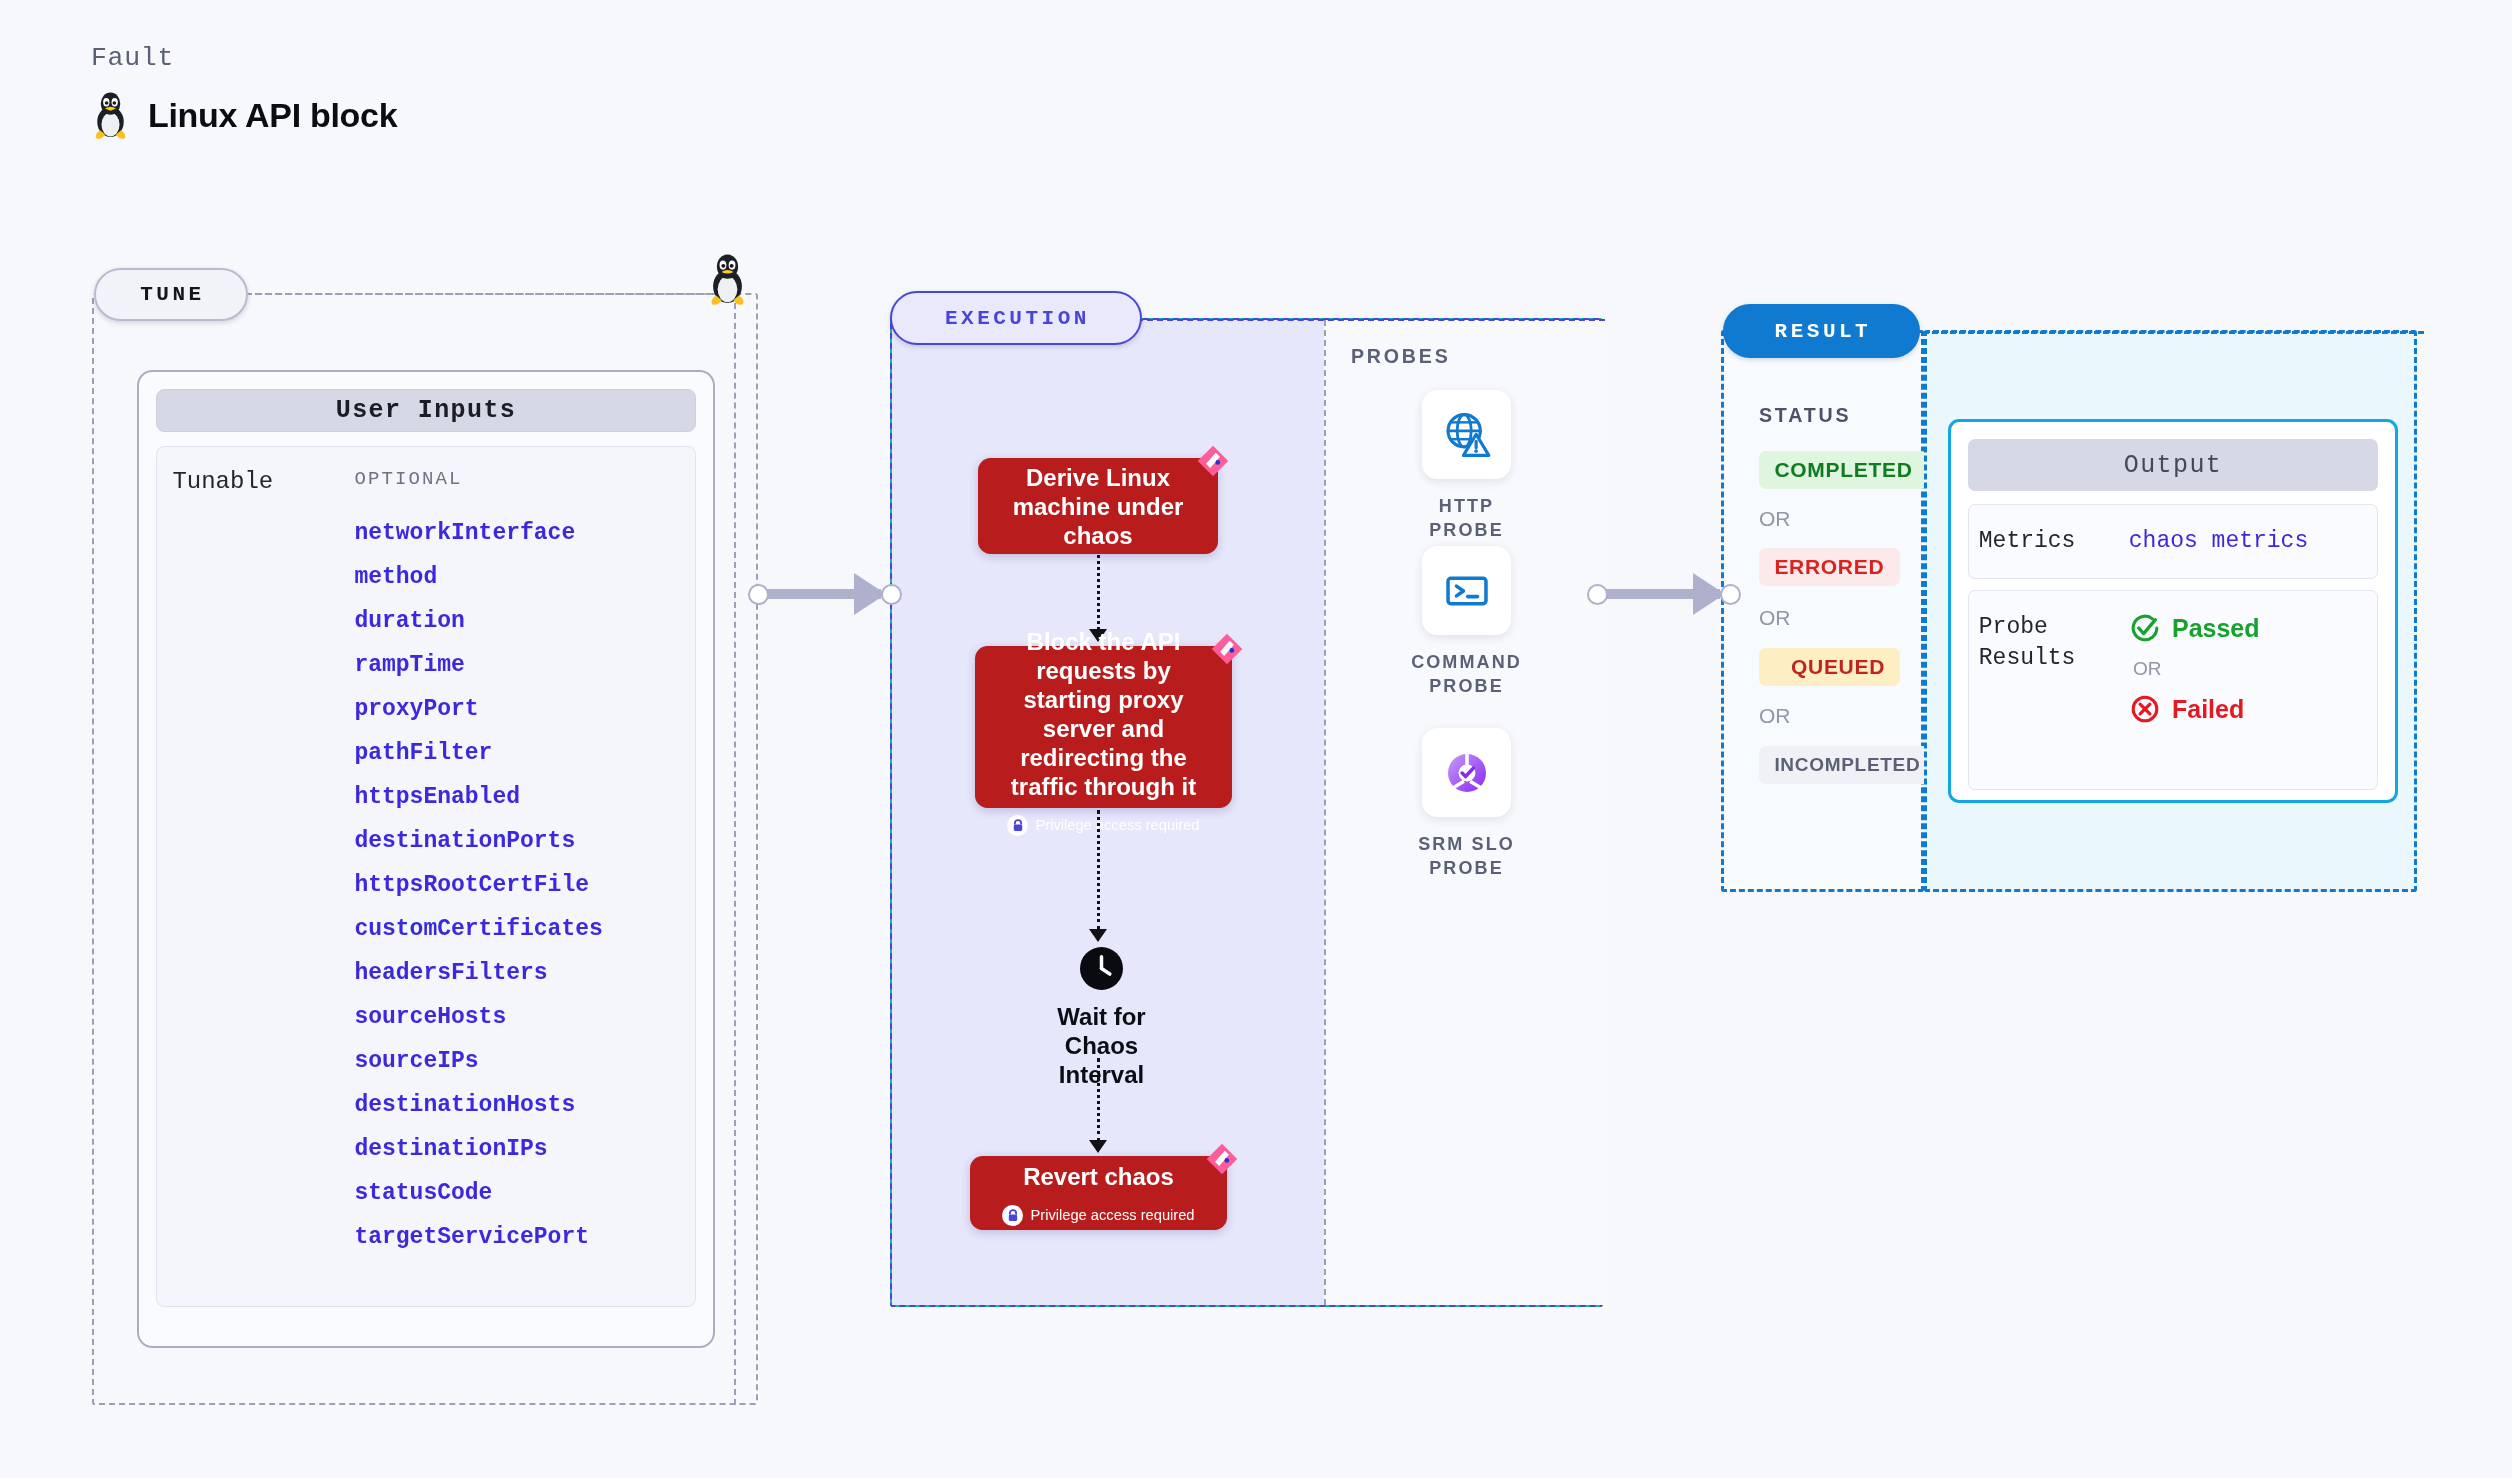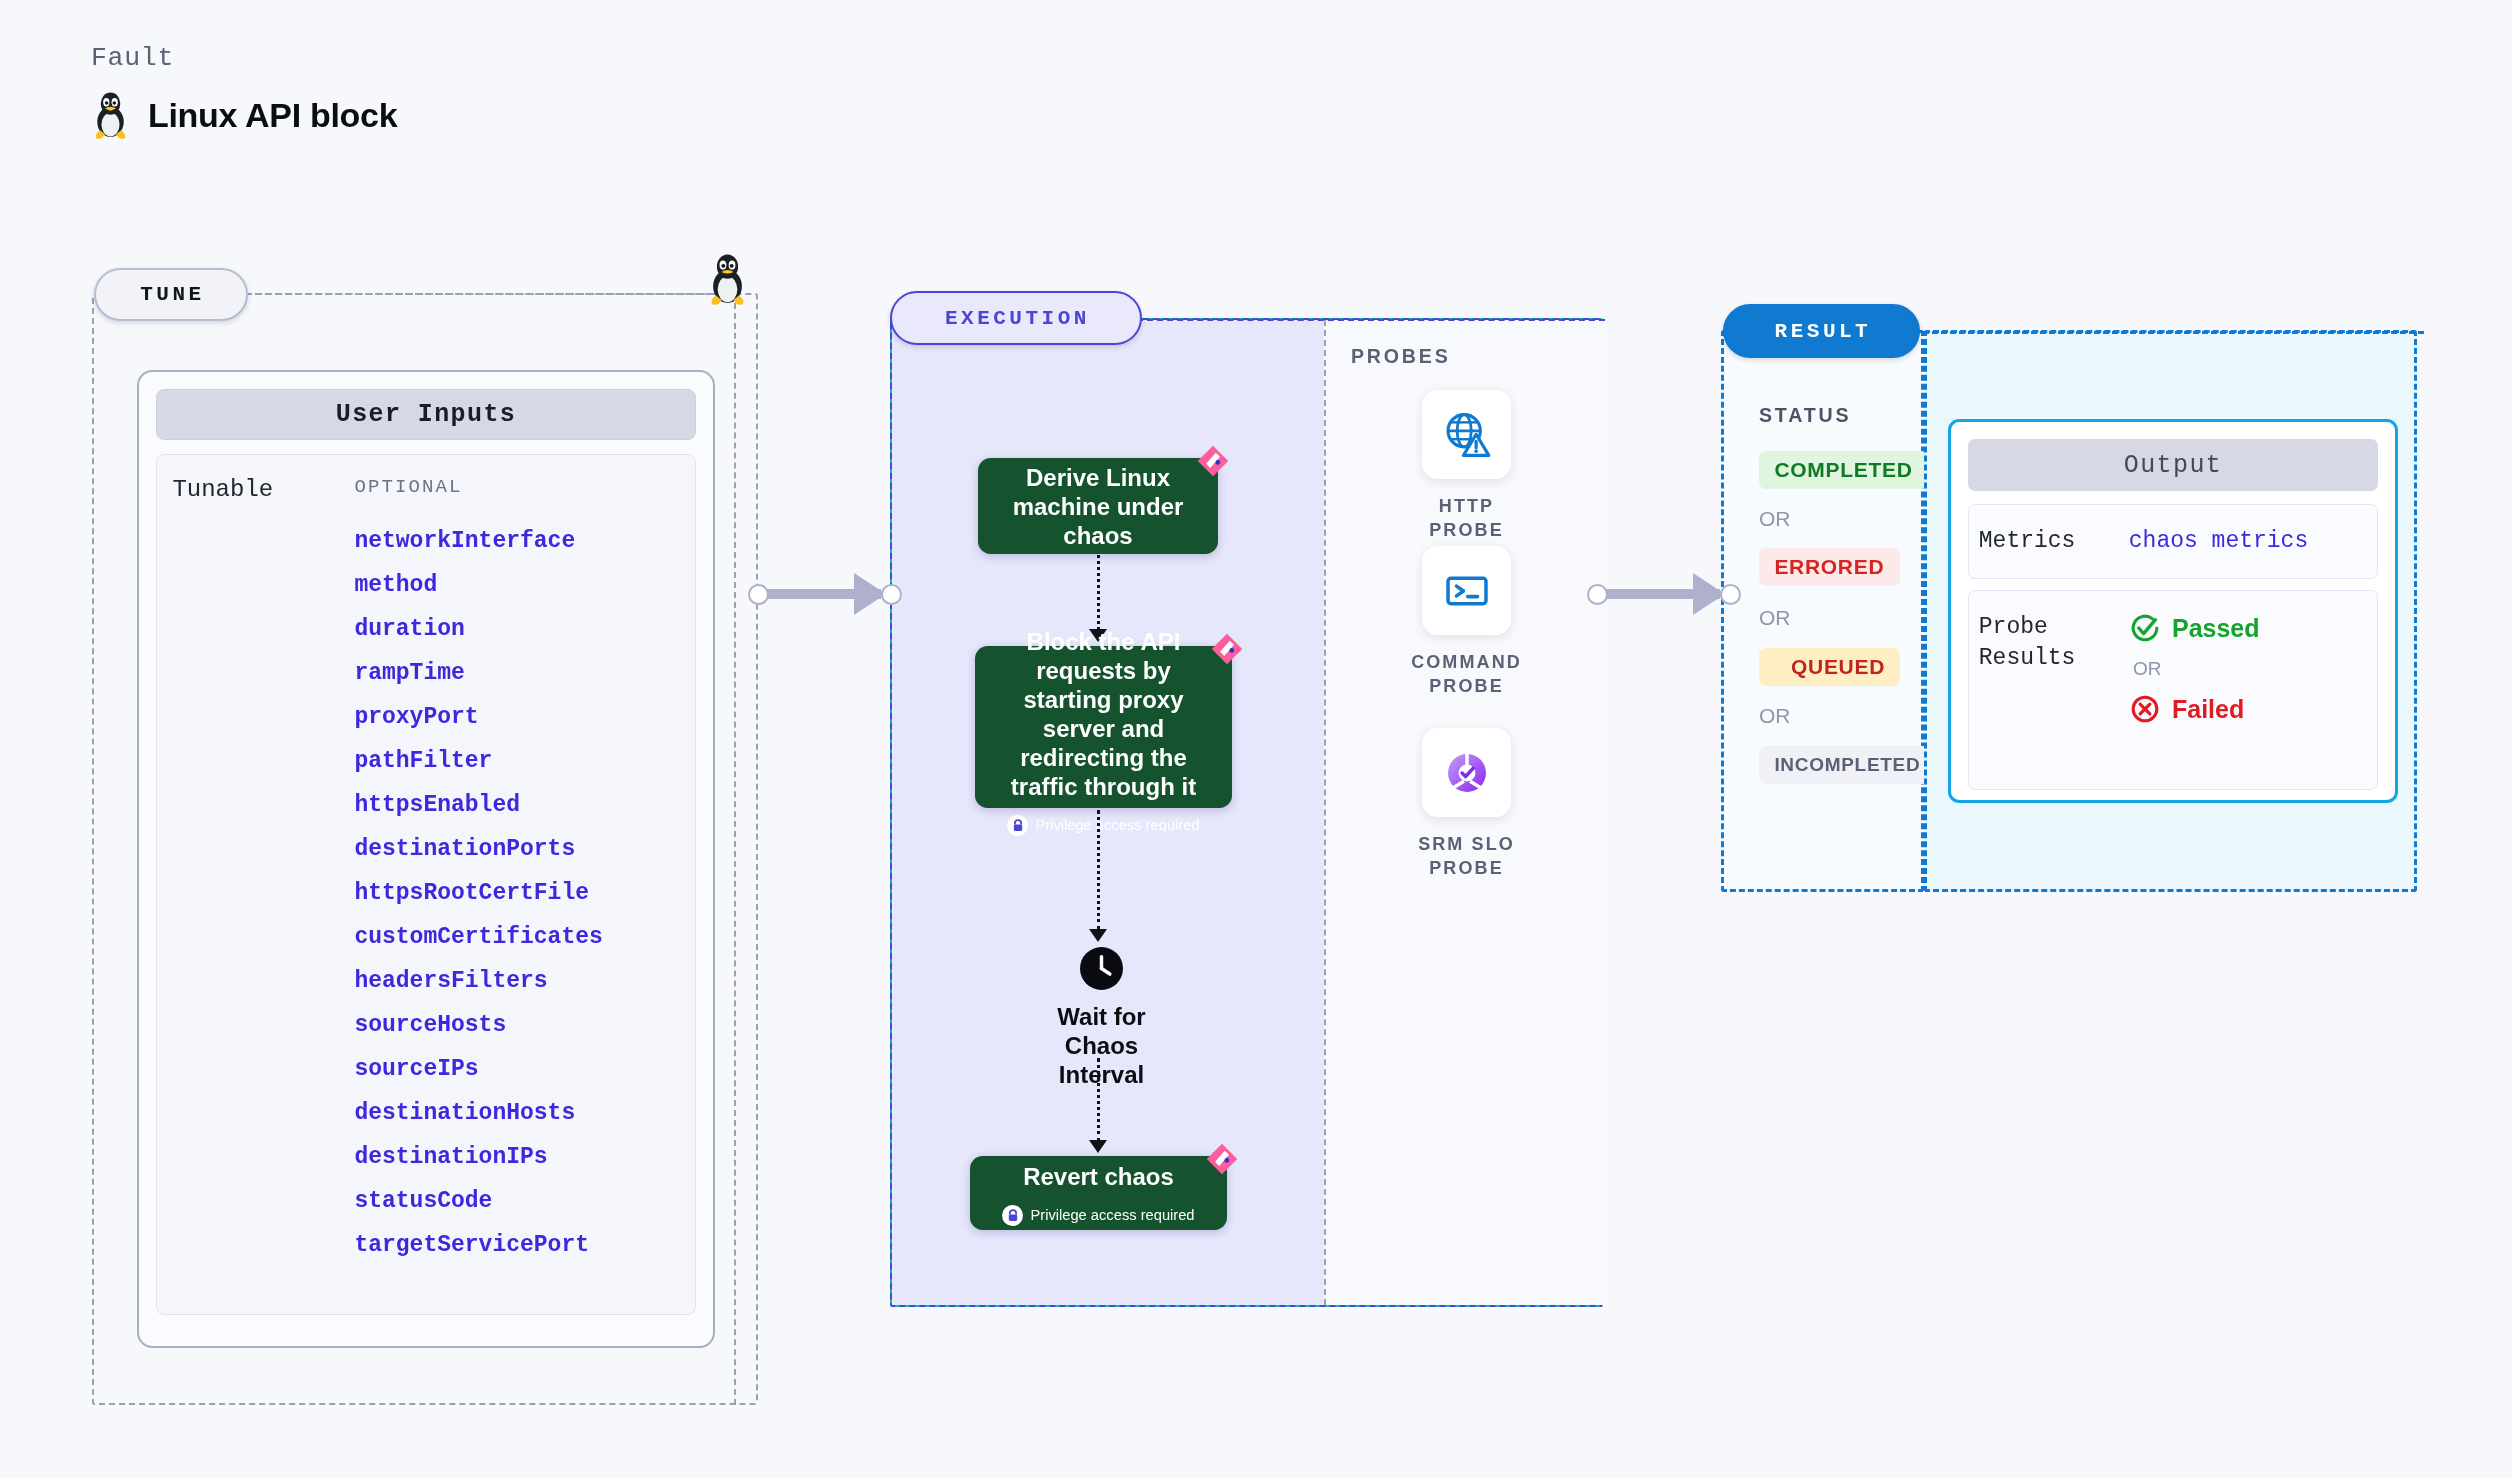--- a/index.html
+++ b/index.html
@@ -66,21 +66,21 @@
   }
   #tux-tune { position: absolute; left: 706px; top: 253px; z-index: 7; }
 
   #user-inputs-card {
     position: absolute; left: 137px; top: 370px;
     width: 578px; height: 978px;
     background: #fafbfe; border: 2.1px solid #a9aec3; border-radius: 15.4px;
     padding: 17px;
   }
   #user-inputs-title {
-    height: 51px; background: #d7d8e6; border: 1.4px solid #cdcfdf;
+    height: 43px; background: #d7d8e6; border: 1.4px solid #cdcfdf;
     border-radius: 8.4px;
     display: flex; align-items: center; justify-content: center;
     font-family: "Liberation Mono", monospace;
     font-size: 25px; font-weight: 700; color: #1a1c26; letter-spacing: 1.4px;
   }
   #tunable-box {
     margin-top: 14px; height: 861px;
     background: #f4f6fb; border: 1.4px solid #dfe2ee; border-radius: 8.4px;
     display: flex; padding: 21px 0 0 15.4px;
   }
@@ -130,21 +130,21 @@
     margin-top: 15.4px; font-size: 18px; font-weight: 700;
     color: #5a6175; letter-spacing: 2.1px; line-height: 24px;
   }
   #probe-http { top: 70px; }
   #probe-command { top: 226px; }
   #probe-srm { top: 408px; }
 
   
   .flow-node {
     position: absolute;
-    background: #14532d; color: #ffffff;
+    background: #b91c1c; color: #ffffff;
     border-radius: 12.6px;
     display: flex; flex-direction: column;
     align-items: center; justify-content: center;
     text-align: center; font-weight: 700;
     box-shadow: 0 2.8px 9.8px rgba(30,25,120,.20);
   }
   .ribbon { position: absolute; right: -12.6px; top: -15.4px; }
   #node-derive { left: 978px; top: 458px; width: 240px; height: 96px; font-size: 24px; line-height: 29px; padding: 0 15.4px; }
   #node-block  { left: 975px; top: 646px; width: 257px; height: 162px; font-size: 24px; line-height: 29px; padding: 12.6px 14px 0; }
   #node-revert { left: 970px; top: 1156px; width: 257px; height: 74px; font-size: 24px; line-height: 29px; padding: 5.6px 14px 0; }

